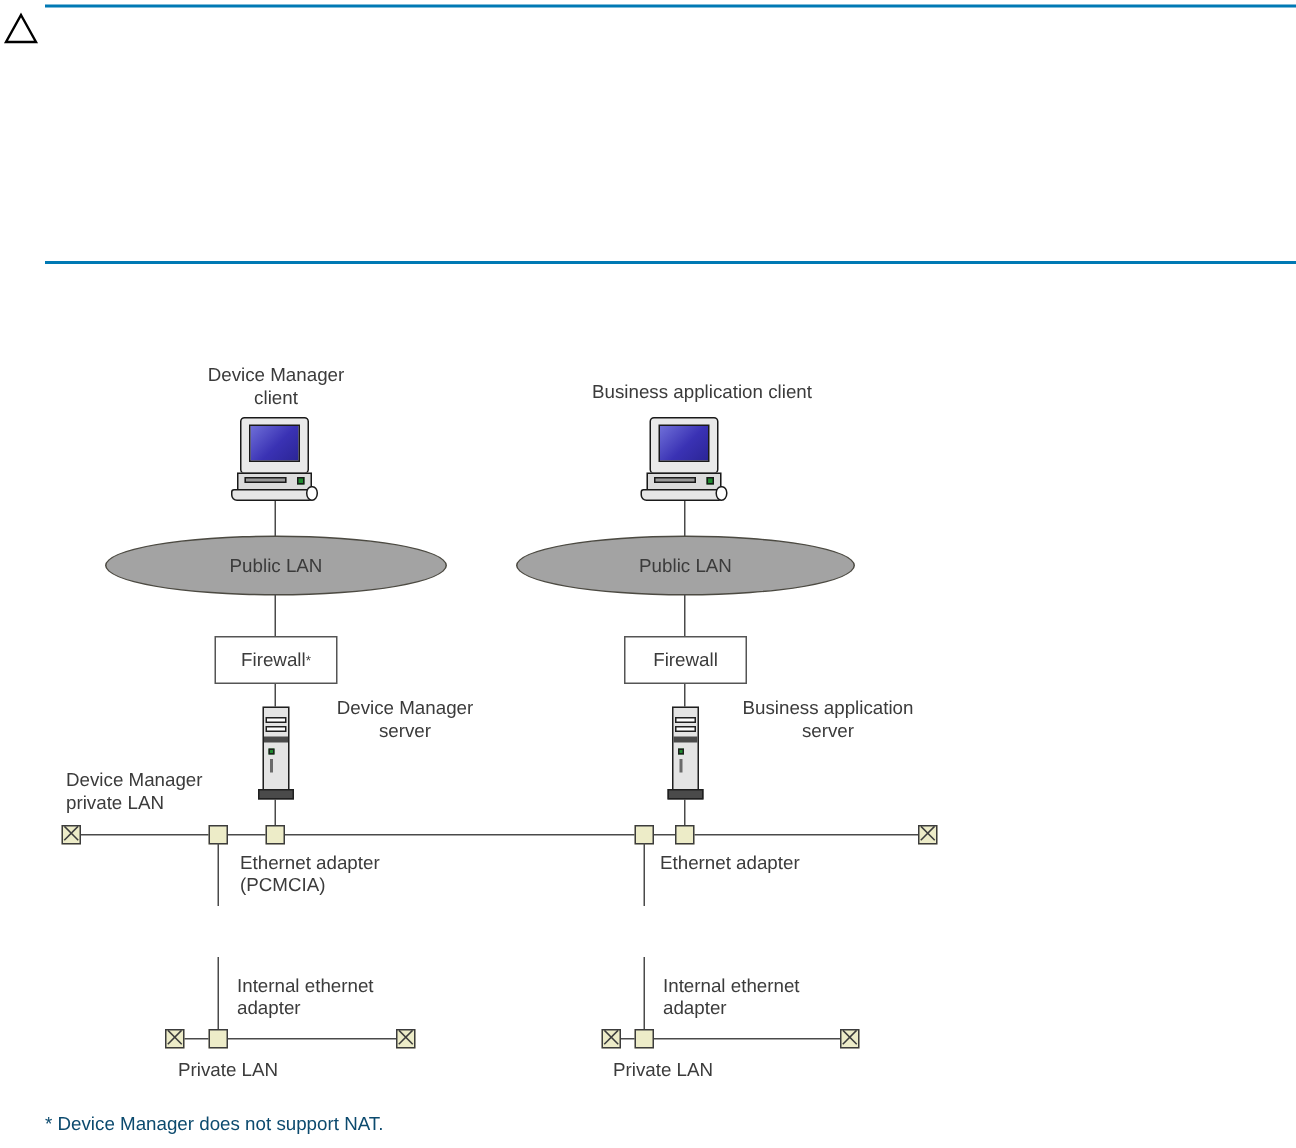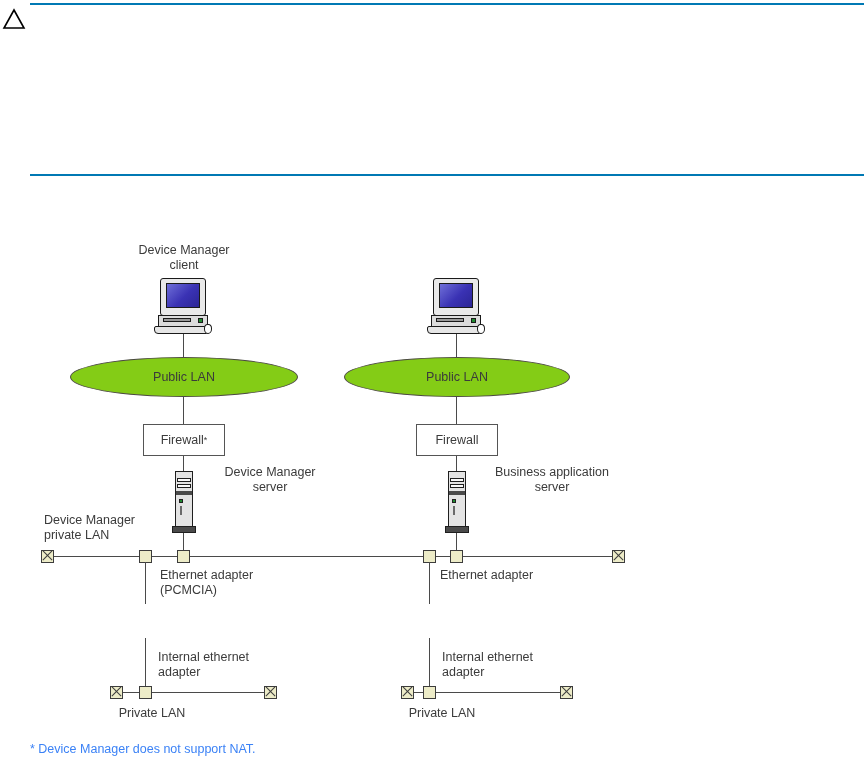--- a/index.html
+++ b/index.html
@@ -46,21 +46,21 @@
     font-size: 12.5px;
     line-height: 15px;
     color: #3b3b3b;
     white-space: pre-line;
   }
   .label.center { text-align: center; }
   .label.left   { text-align: left; }
 
   .ellipse {
     position: absolute;
-    background: #84cc16;
+    background: #a3a3a3;
     border: 1.3px solid #4c4a42;
     border-radius: 50%;
     box-sizing: border-box;
     display: flex;
     align-items: center;
     justify-content: center;
     font-size: 12.5px;
     color: #3b3b3b;
   }
 
@@ -208,21 +208,21 @@
     position: absolute; left: 0; top: 55px;
     width: 24px; height: 7px;
     background: #4a4a4a;
     border: 1.4px solid #1f1f1f;
     box-sizing: border-box;
   }
 
   .footnote {
     position: absolute;
     font-size: 12.5px;
-    color: #3b82f6;
+    color: #0c4a6e;
   }
 </style>
 </head>
 <body>
 
 <div id="page">
 
   <div class="rule rule-top"></div>
   <div class="rule rule-mid"></div>
 
@@ -296,20 +296,21 @@
     <div class="label left" style="left:158px; top:650px; width:150px;">Internal ethernet
 adapter</div>
 
     <div class="wire wire-h" style="left:117px; top:692px; width:155px;"></div>
     <div class="terminator" style="left:110px; top:686px;"></div>
     <div class="terminator" style="left:264px; top:686px;"></div>
     <div class="adapter" style="left:139px; top:686px;"></div>
 
     <div class="label center" style="left:92px; top:706px; width:120px;">Private LAN</div>
 
+    <div class="label center" style="left:378px; top:254px; width:180px;">Business application client</div>
 
     <div class="pc" style="left:427px; top:278px;">
       <div class="monitor-case"></div>
       <div class="screen"></div>
       <div class="tower"></div>
       <div class="drive"></div>
       <div class="led"></div>
       <div class="keyboard"></div>
       <div class="mouse"></div>
     </div>

